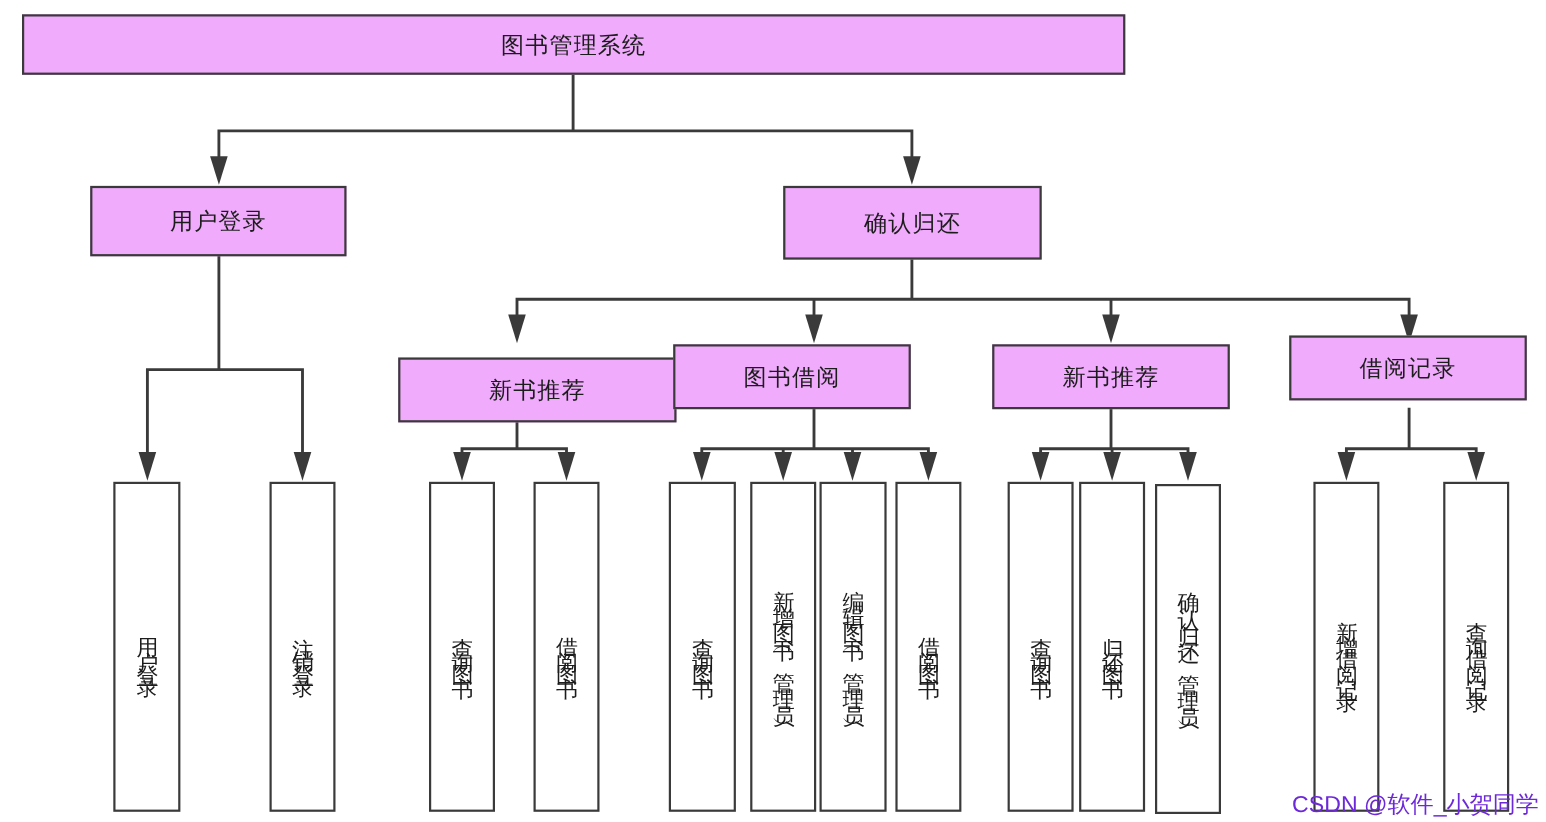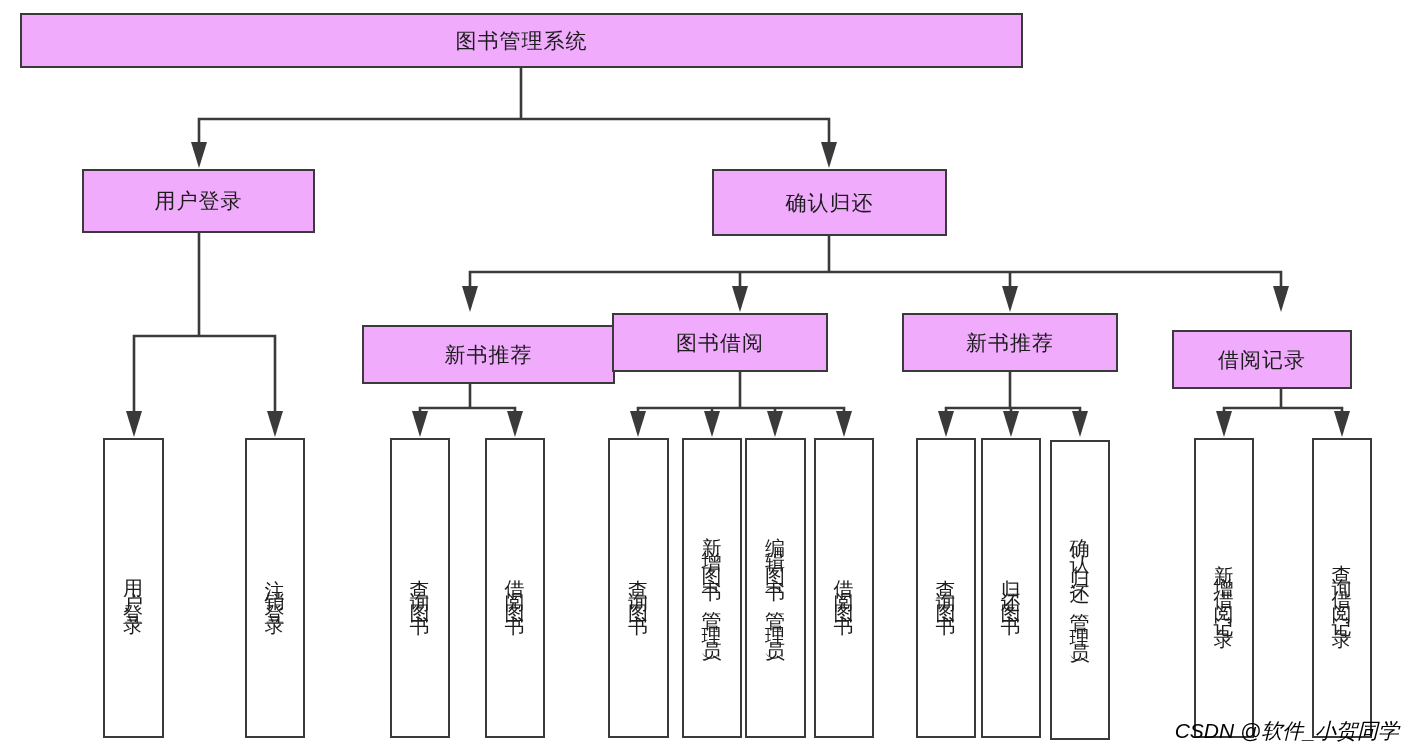--- a/index.html
+++ b/index.html
@@ -37,24 +37,23 @@
     font-size:20px;
     line-height:1;
   }
   .ls4{letter-spacing:12px;}
   .ls6{letter-spacing:13px;}
   .ls8{letter-spacing:15px;}
   #watermark{
     position:absolute;
     right:6px;bottom:2px;
     font-size:21px;
-    color:#000000;
+    color:#6d28d9;
     z-index:5;
     white-space:nowrap;
-    font-style:italic;
   }
 </style>
 </head>
 <body>
 
 <div id="stage">
 
   <svg id="wires" width="1405" height="747" viewBox="0 0 1405 747">
     <path fill="none" stroke="#3a3a3a" stroke-width="2.6" stroke-linecap="square" d="M521,67 V119 M199,119 H829 M199,119 V145 M829,119 V145
          M199,234 V336 M134,336 H275 M134,336 V414 M275,336 V414
@@ -99,21 +98,21 @@
 
   <div class="hnode" style="left:362px;top:325px;width:253px;height:59px">
     <span>新书推荐</span>
   </div>
   <div class="hnode" style="left:612px;top:313px;width:216px;height:59px">
     <span>图书借阅</span>
   </div>
   <div class="hnode" style="left:902px;top:313px;width:216px;height:59px">
     <span>新书推荐</span>
   </div>
-  <div class="hnode" style="left:1172px;top:330px;width:180px;height:59px">
+  <div class="hnode" style="left:1172px;top:305px;width:216px;height:59px">
     <span>借阅记录</span>
   </div>
 
   <div class="vnode" style="left:103px;top:438px;width:61px;height:300px">
     <span class="vtext ls4">用户登录</span>
   </div>
   <div class="vnode" style="left:245px;top:438px;width:60px;height:300px">
     <span class="vtext ls4">注销登录</span>
   </div>
 

